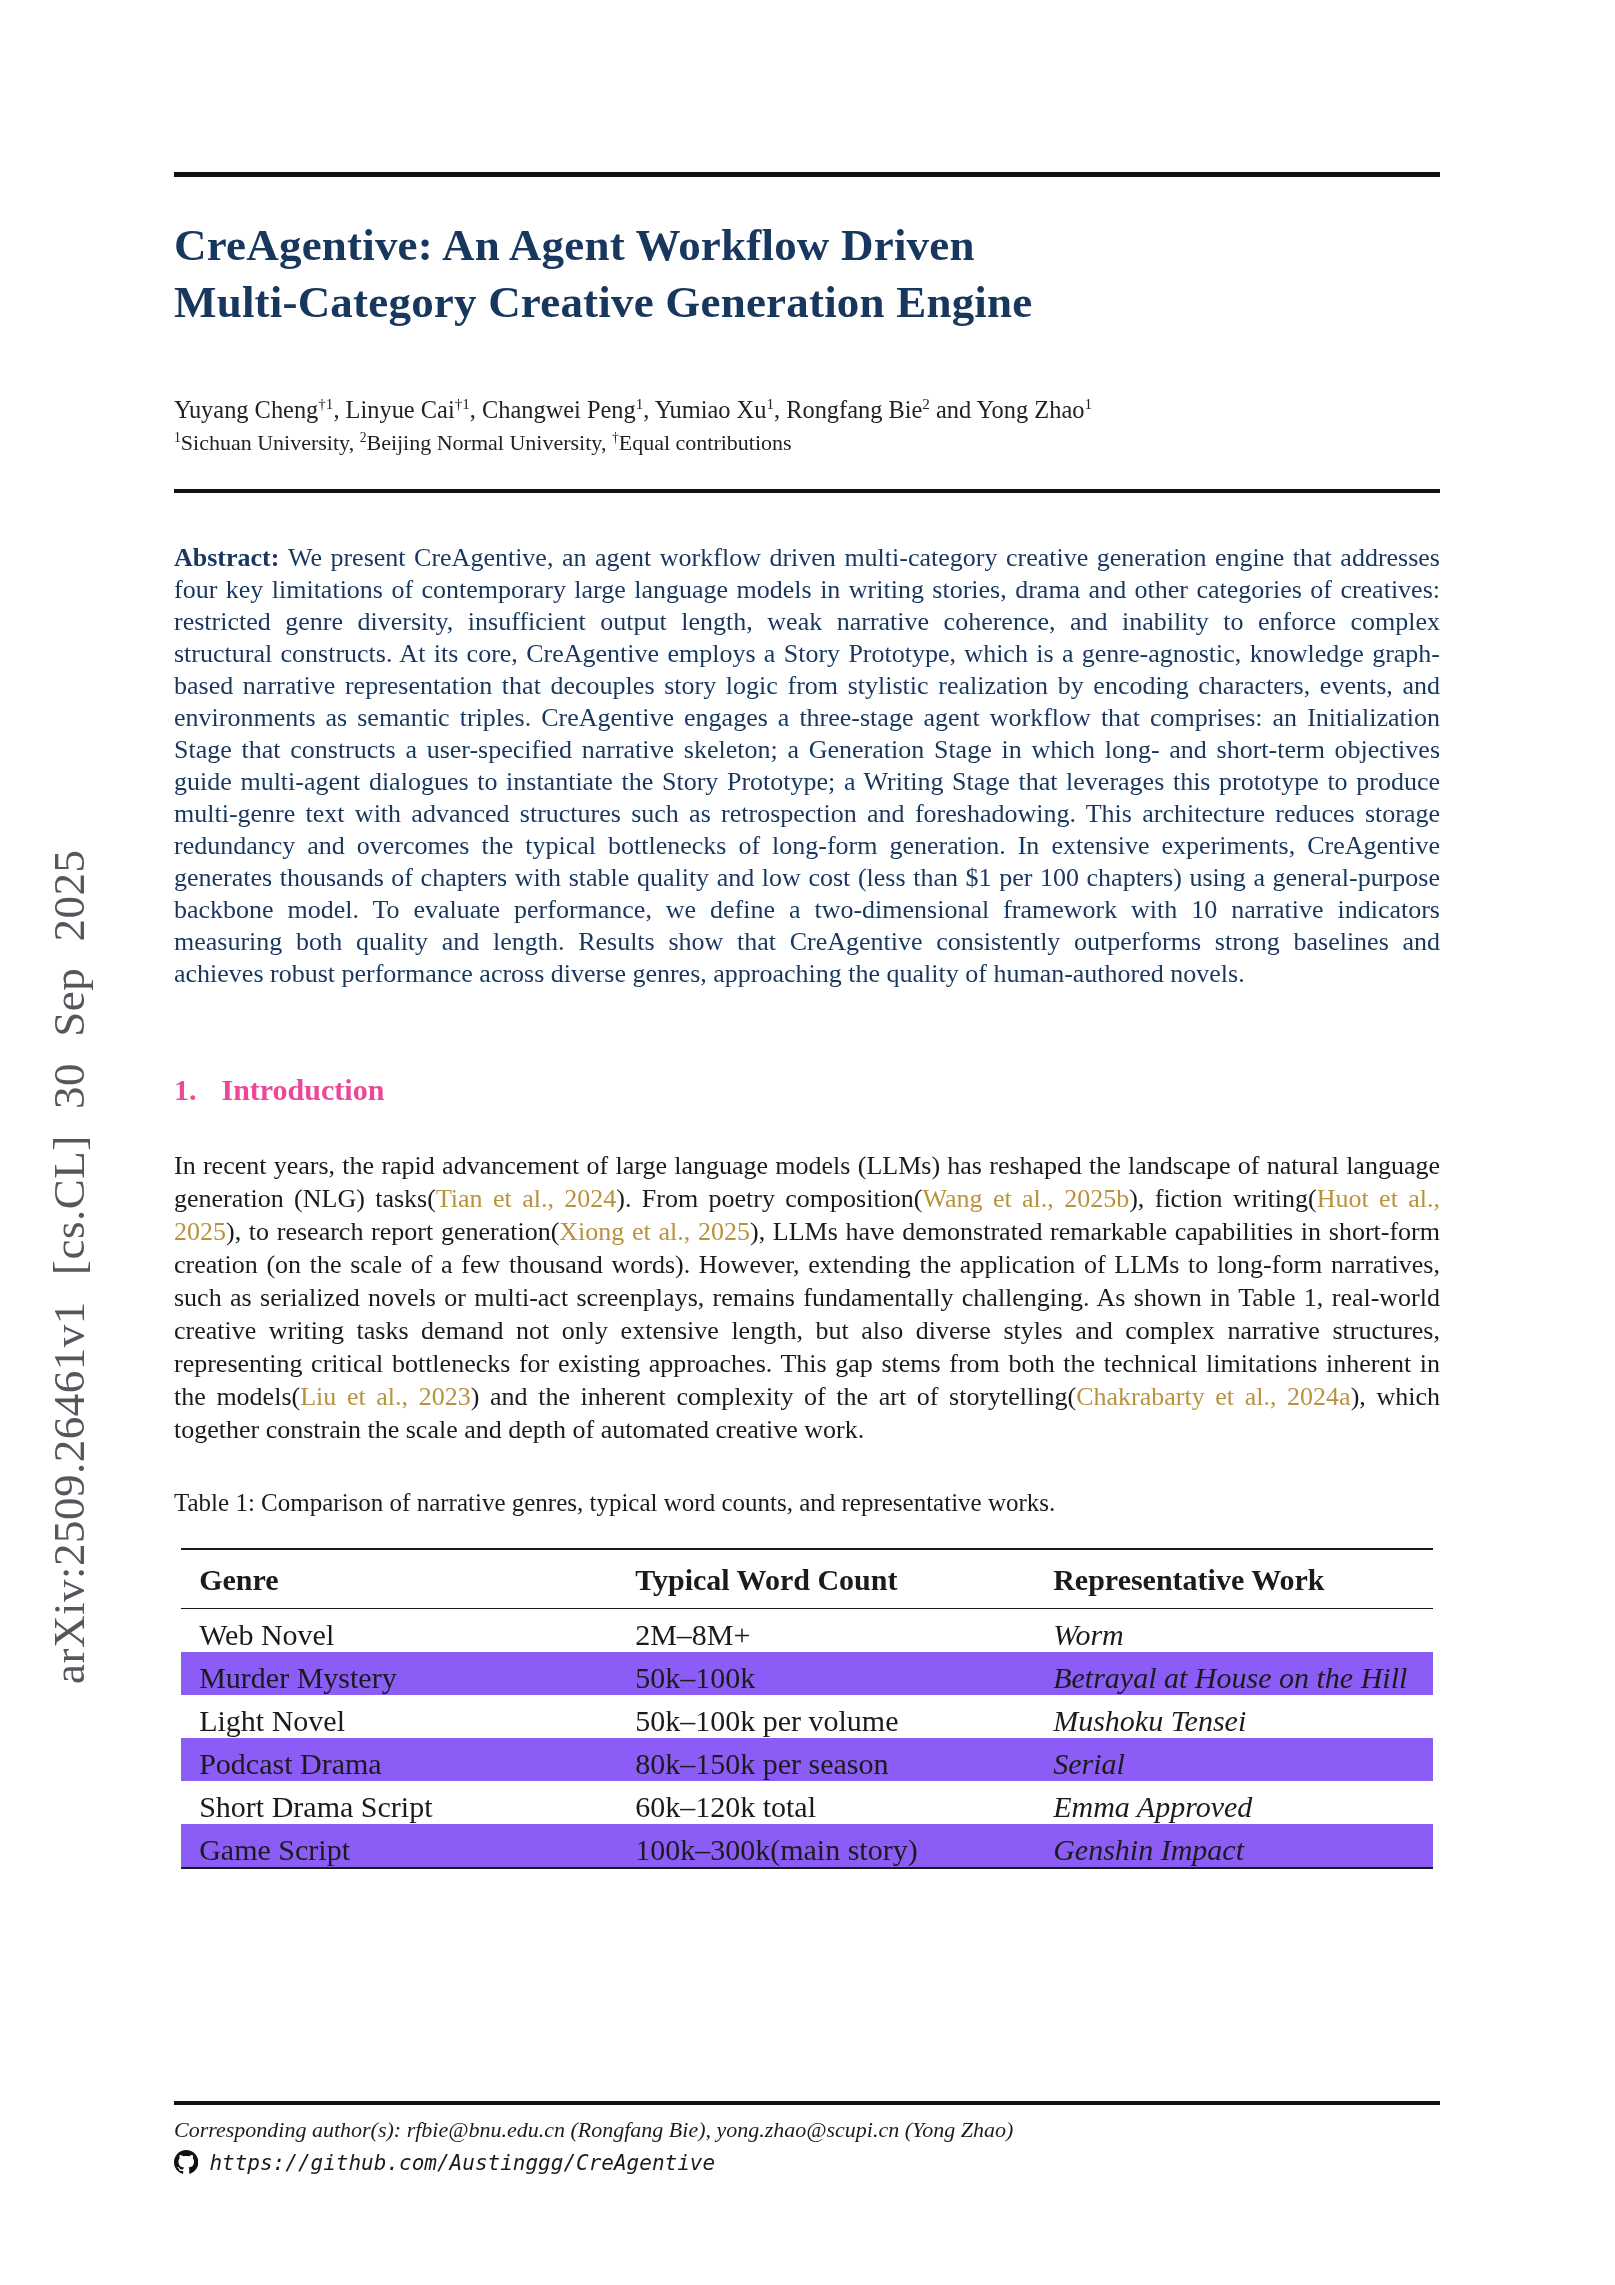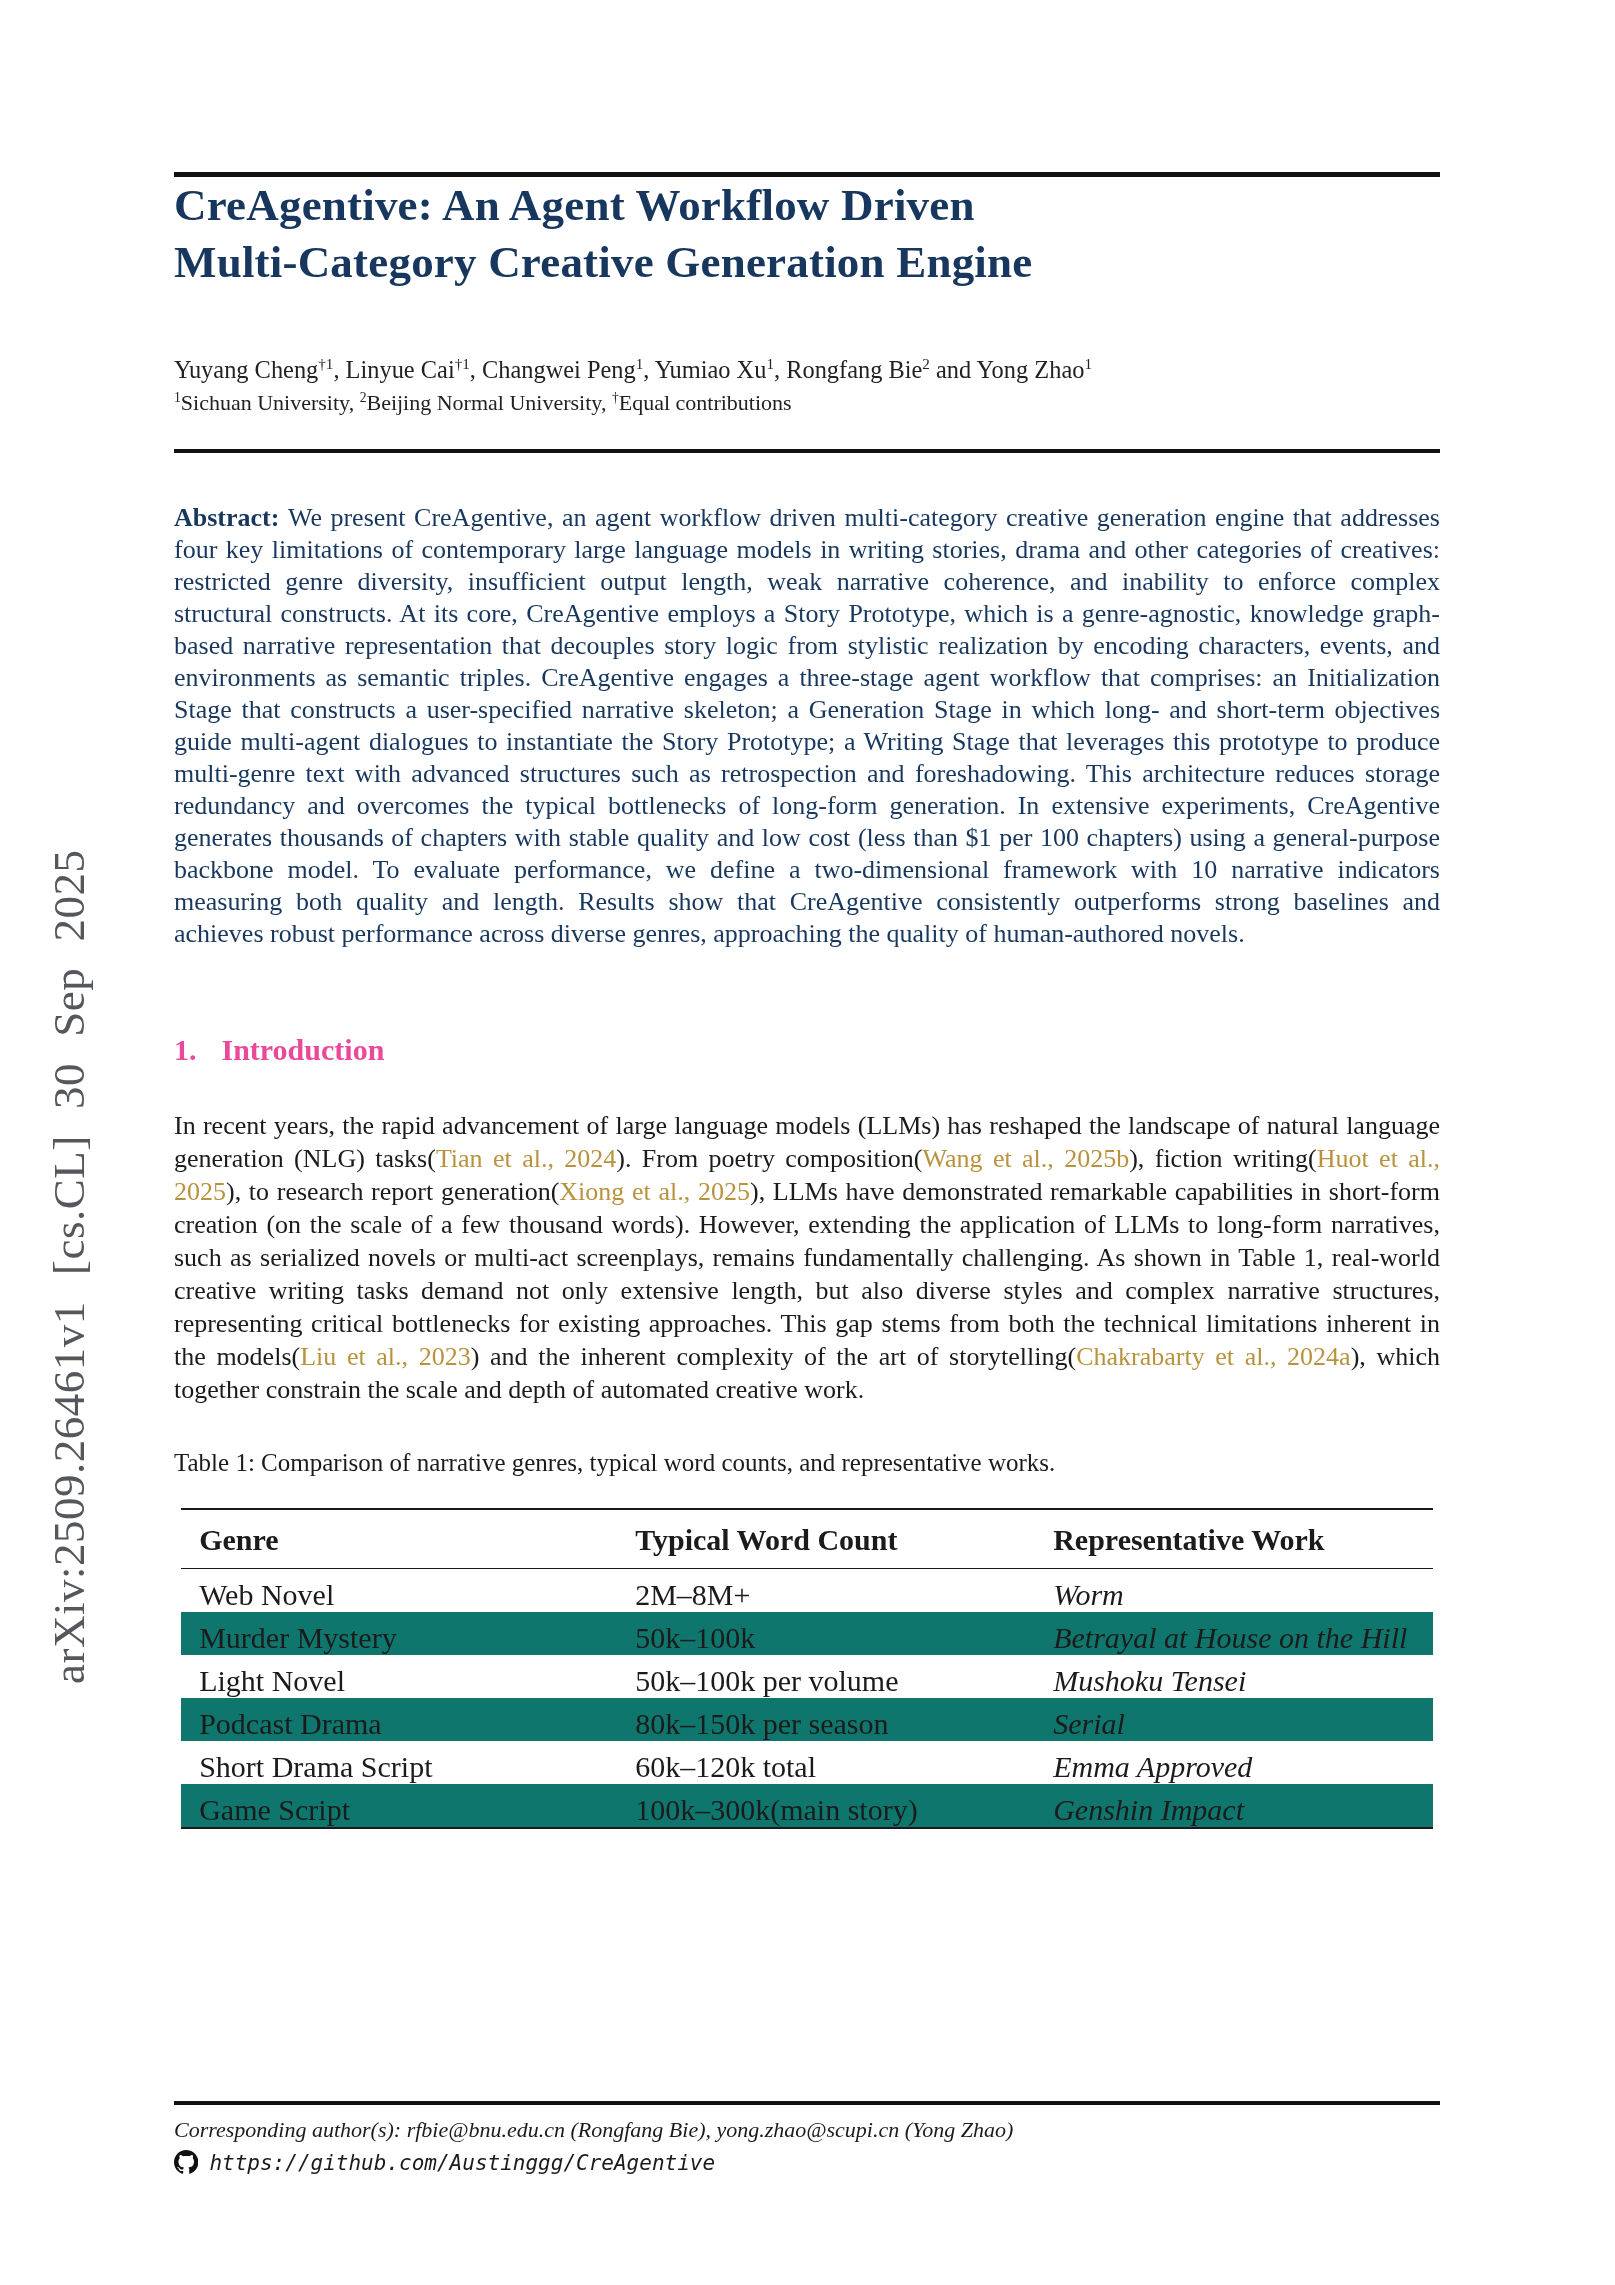--- a/index.html
+++ b/index.html
@@ -9,21 +9,21 @@
     width:1616px; height:2285px; position:relative; overflow:hidden;
     font-family:"Liberation Serif", serif; color:#1b1b1b;
   }
   .content { position:absolute; left:174px; top:0; width:1266px; }
 
   .rule { background:#111111; height:4.5px; width:100%; }
   .rule-top { margin-top:172px; }
   .rule-mid { margin-top:33px; }
 
   .title {
-    color:#17375e; font-weight:bold;
+    margin-top:40px; color:#17375e; font-weight:bold;
     font-size:45px; line-height:57px; letter-spacing:0.2px;
   }
   .authors { margin-top:65px; font-size:24.4px; font-weight:normal; color:#222; }
   .sup { font-size:62%; vertical-align:super; line-height:0; }
   .affil { margin-top:6px; font-size:22px; color:#222; }
 
   .abstract {
     margin-top:49px; font-size:26px; line-height:32px;
     text-align:justify; color:#17375e; hyphens:auto;
   }
@@ -43,21 +43,21 @@
   table {
     margin-top:31px; margin-left:7.2px; width:1252px;
     border-collapse:collapse; font-size:30px;
     border-top:2.7px solid #1a1a1a; border-bottom:2.7px solid #1a1a1a;
   }
   th {
     text-align:left; font-weight:bold;
     padding:12.7px 9px 11.8px 18px; border-bottom:1.8px solid #1a1a1a;
   }
   td { padding:9px 9px 0 18px; }
-  tr.alt { background:#0f766e; }
+  tr.alt { background:#8b5cf6; }
   td.work { font-style:italic; }
 
   .footer { position:absolute; left:174px; top:2101px; width:1266px; }
   .footer-rule { height:3.6px; }
   .corresponding { margin-top:12.7px; font-style:italic; font-size:22px; color:#1b1b1b; }
   .github-line {
     margin-top:7.2px; display:flex; align-items:center; gap:11px;
     font-family:"DejaVu Sans Mono", monospace; font-style:italic; font-size:21px; color:#1b1b1b;
   }
   .gh-icon { display:inline-flex; width:24.4px; height:24.4px; }

